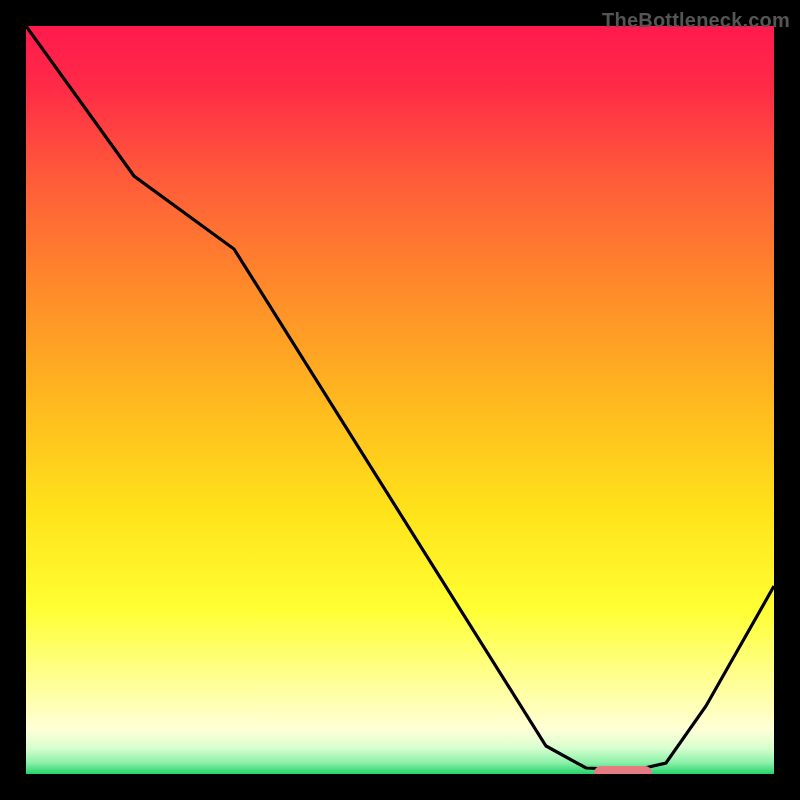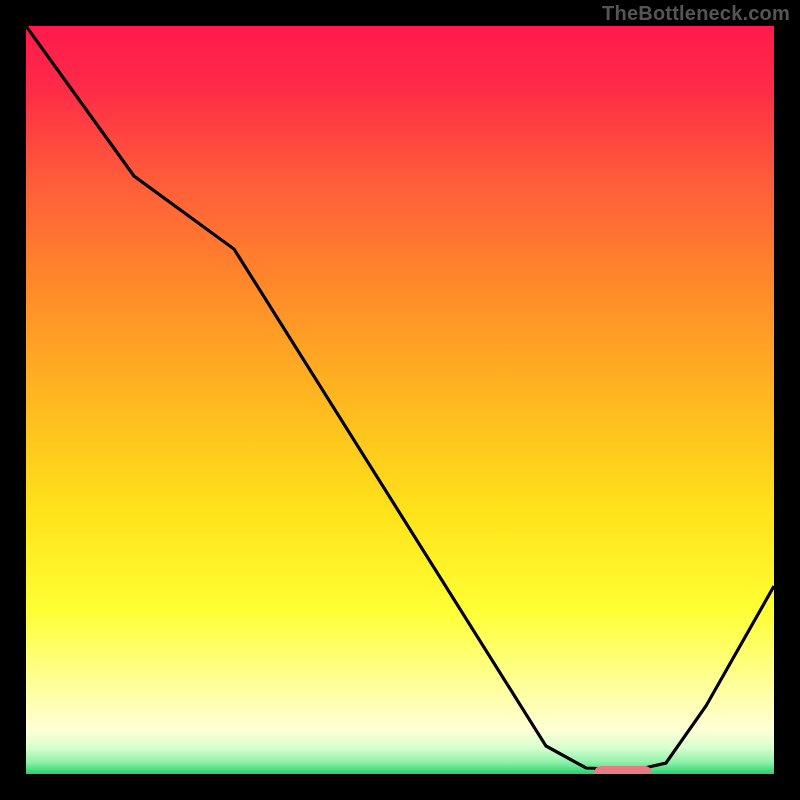--- a/index.html
+++ b/index.html
@@ -11,21 +11,21 @@
     font-family: Arial, Helvetica, sans-serif;
   }
   .frame {
     position: relative;
     width: 800px;
     height: 800px;
     background: #000;
   }
   .watermark {
     position: absolute;
-    top: 2px;
+    top: 9px;
     right: 10px;
     color: #555;
     font-size: 20px;
     font-weight: 600;
     letter-spacing: 0.2px;
     z-index: 5;
   }
   .plot {
     position: absolute;
     left: 26px;

